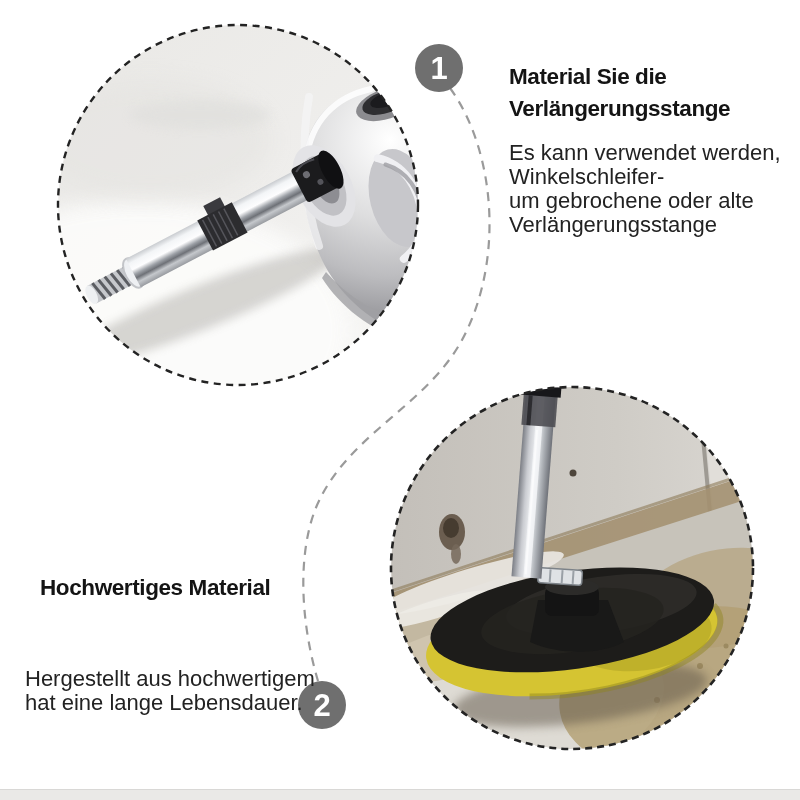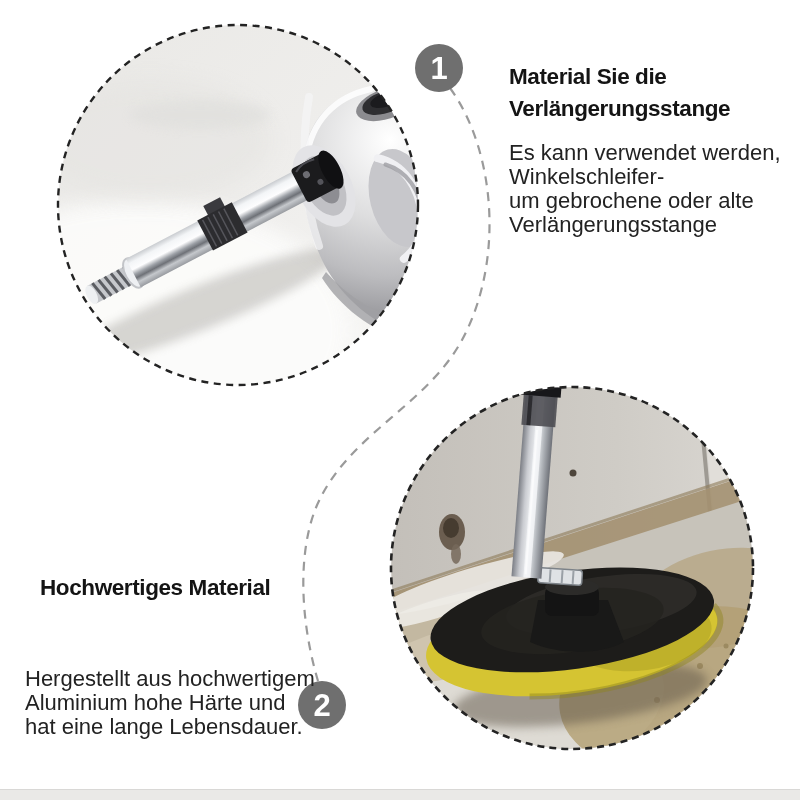--- a/index.html
+++ b/index.html
@@ -269,17 +269,16 @@
   <div>Winkelschleifer-</div>
   <div>um gebrochene oder alte</div>
   <div>Verlängerungsstange</div>
 </div>
 
 <div class="heading heading-2">
   <div>Hochwertiges Material</div>
 </div>
 <div class="bodytext bodytext-2">
   <div>Hergestellt aus hochwertigem</div>
-  <div>Aluminium hohe Härte und</div>
   <div>hat eine lange Lebensdauer.</div>
 </div>
 
 <div class="bottom-bar"></div>
 
 </body></html>

